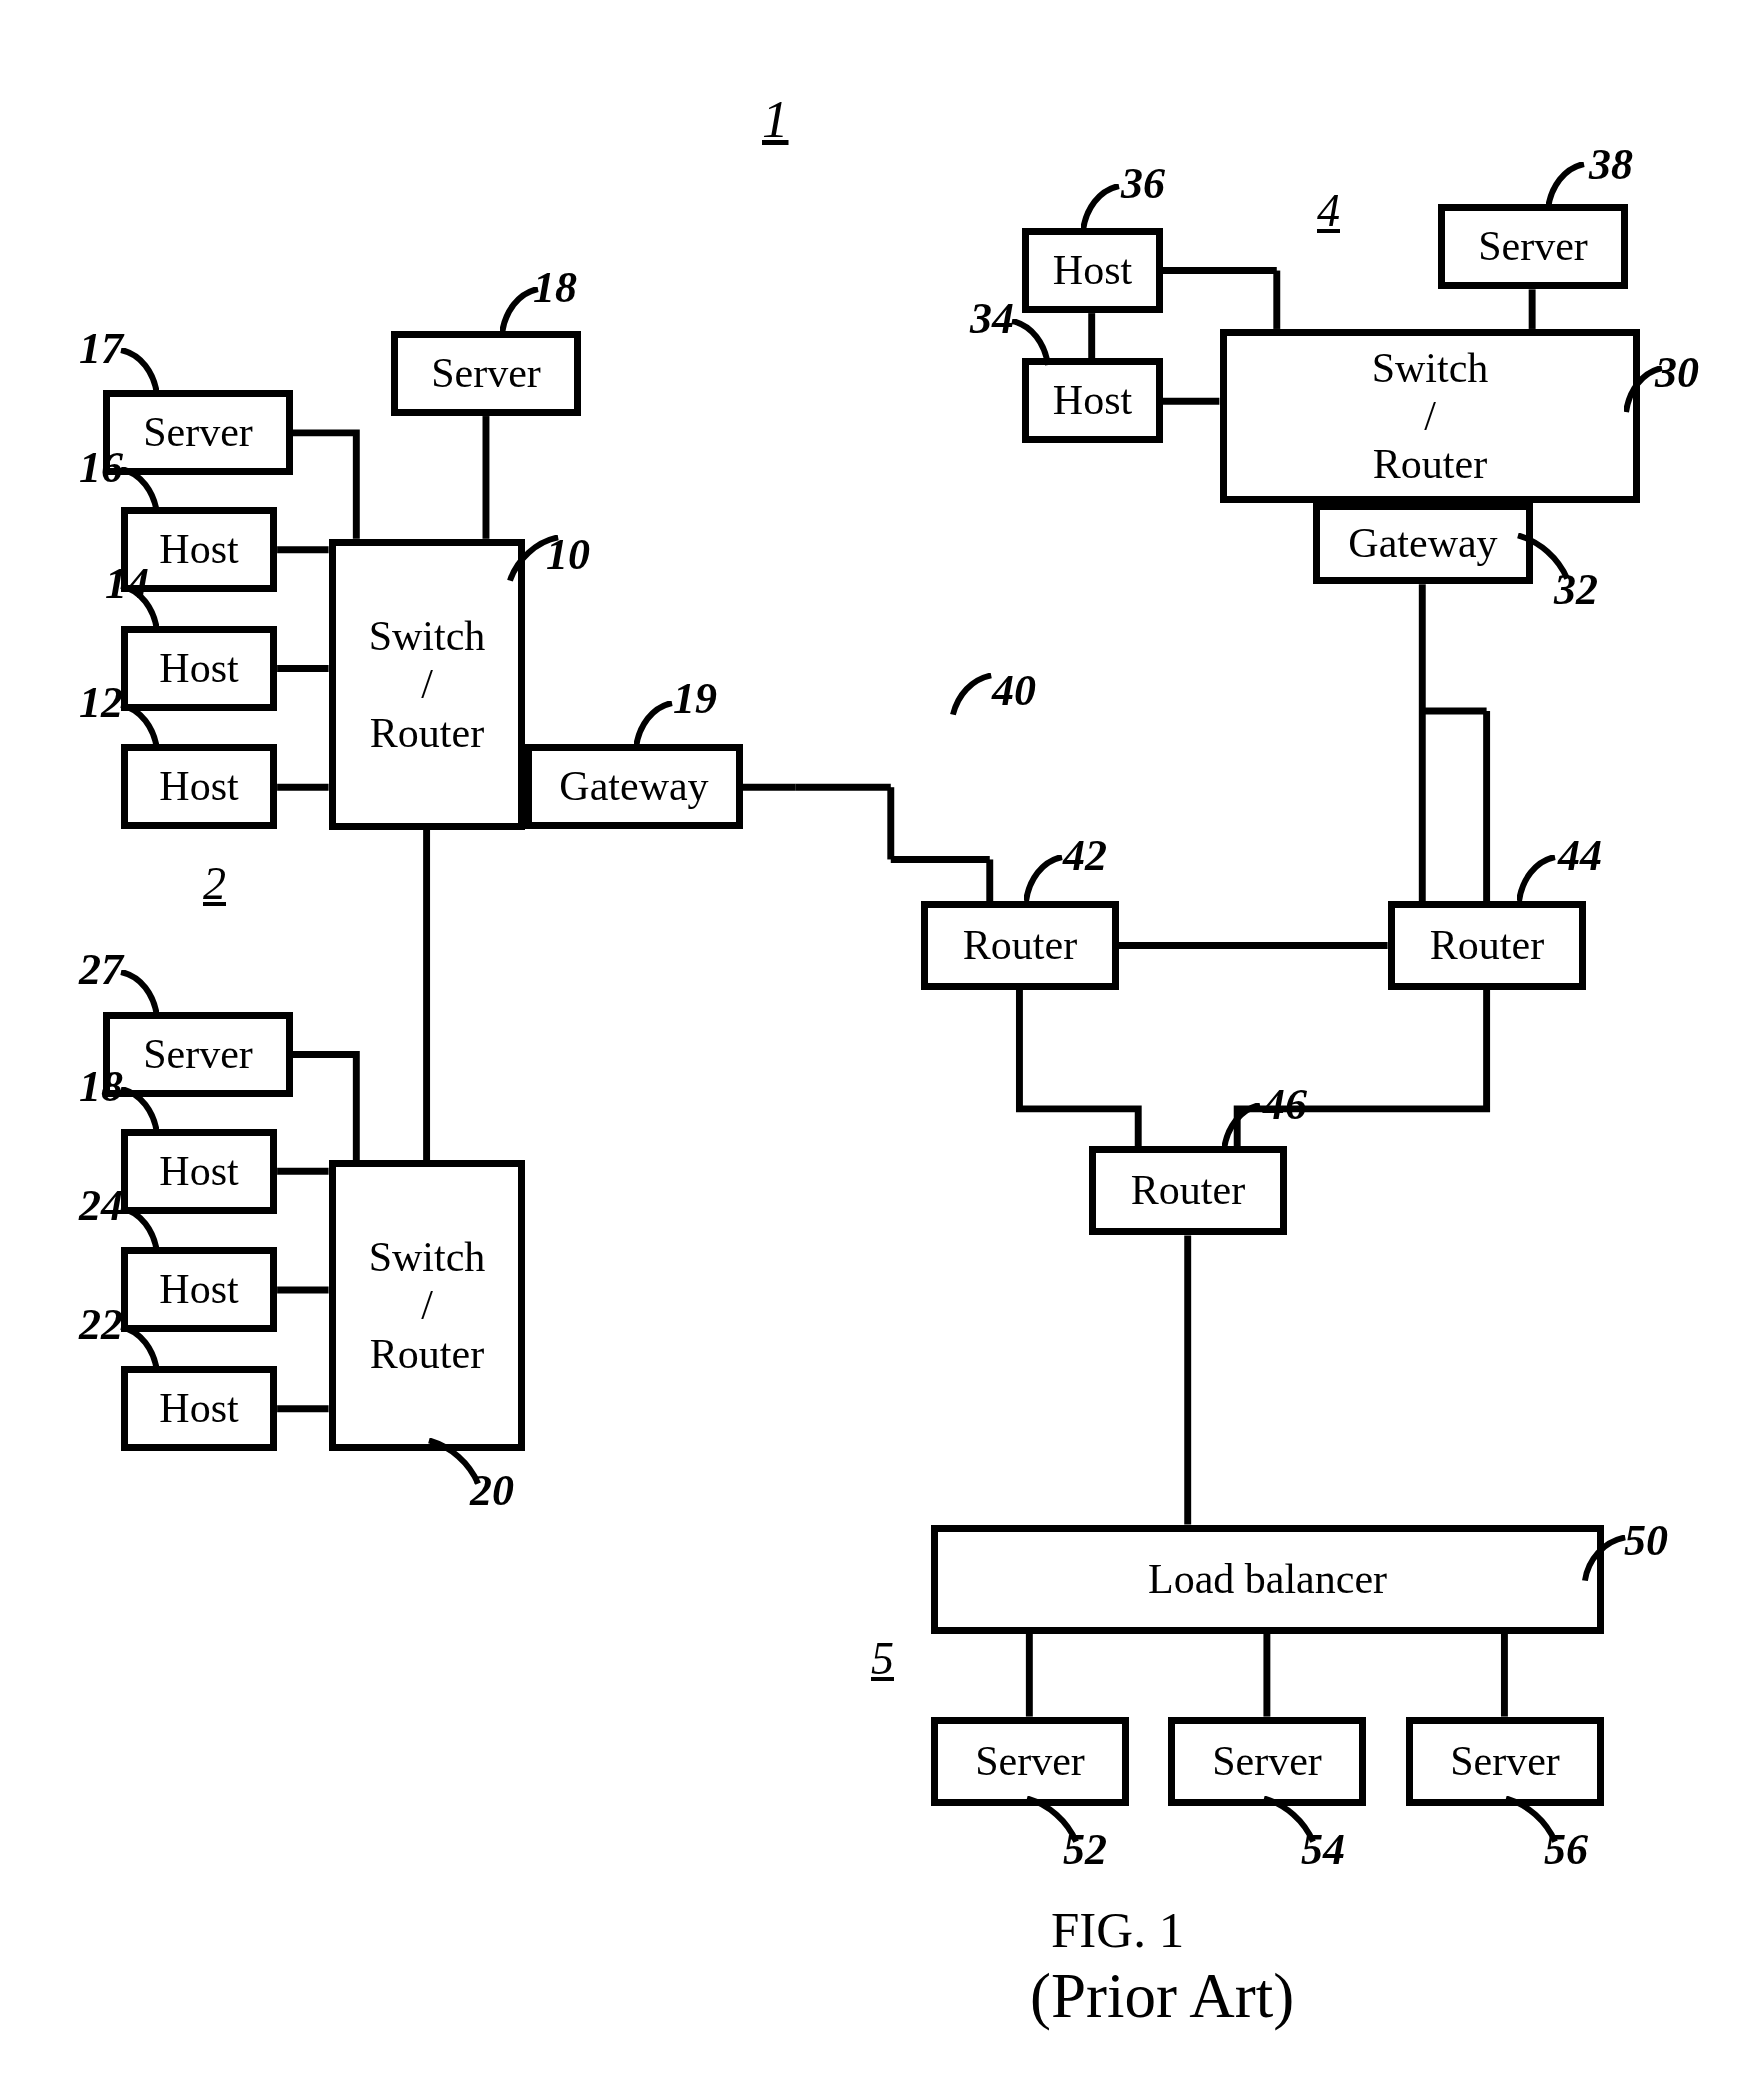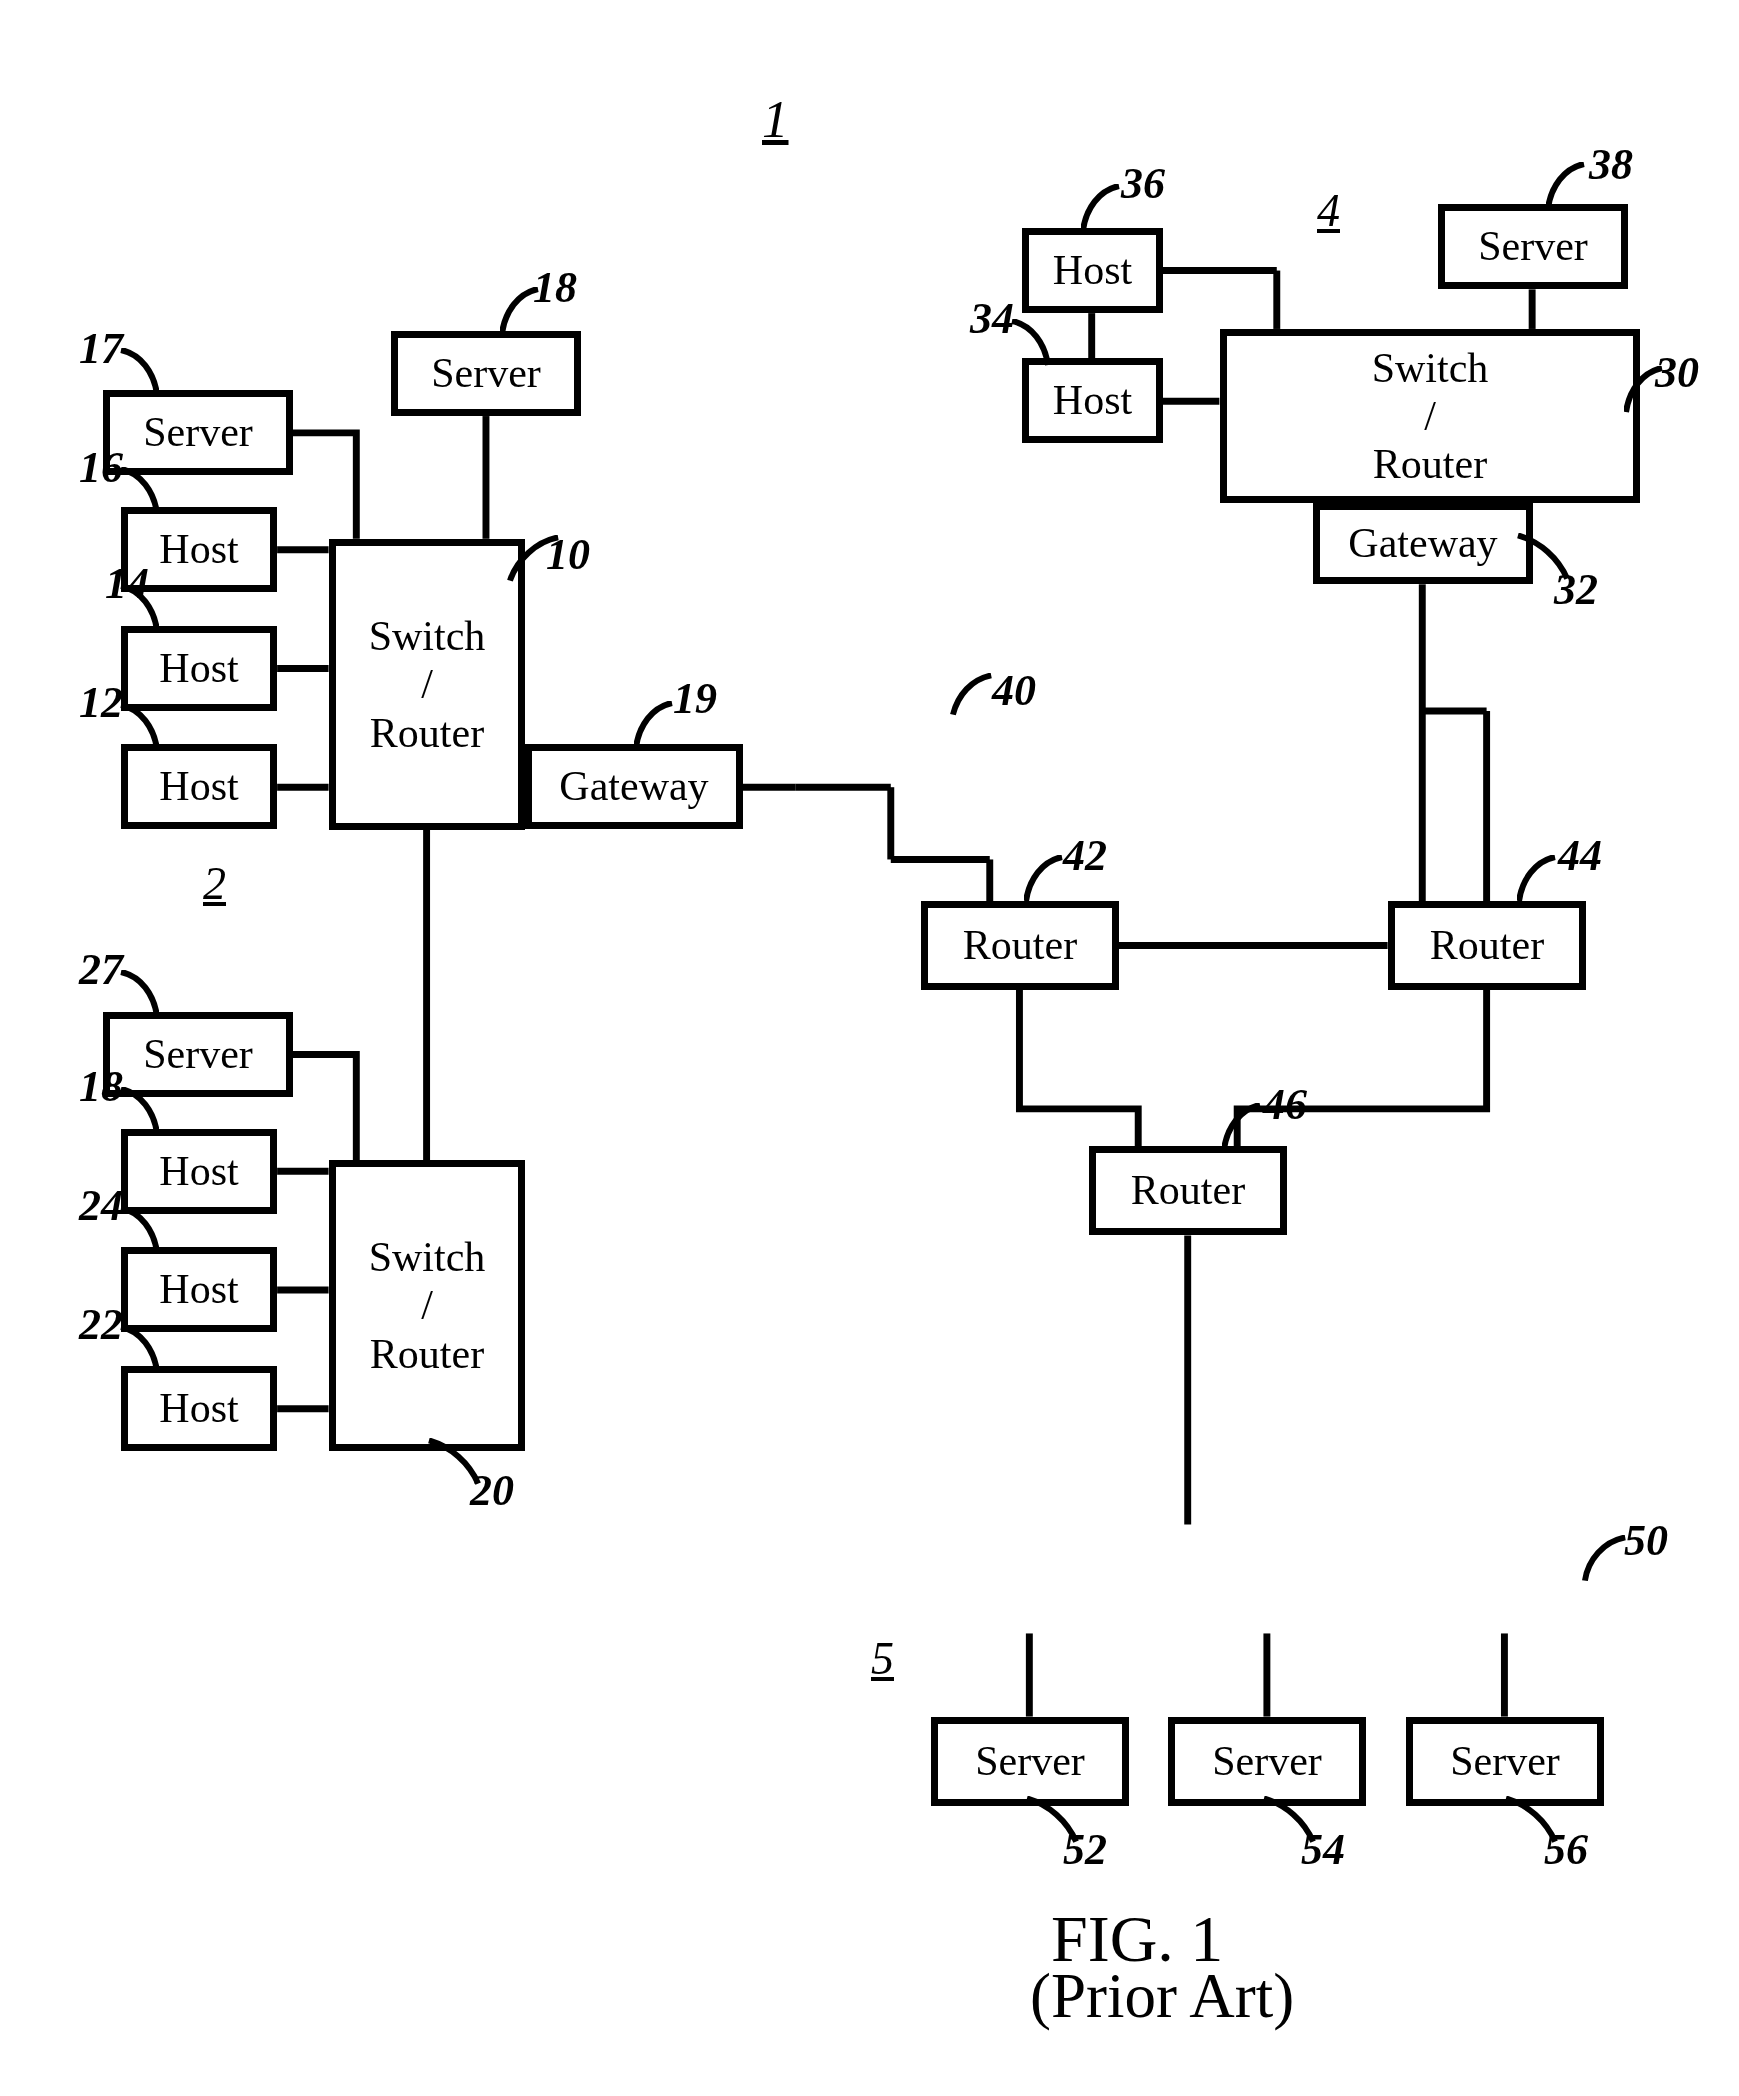--- a/index.html
+++ b/index.html
@@ -48,21 +48,21 @@
     stroke: #000;
     stroke-width: 7;
     fill: none;
   }
   svg.lead {
     position: absolute;
     pointer-events: none;
   }
   .figcap {
     position: absolute;
-    font-size: 66px;
+    font-size: 51px;
     text-align: center;
   }
 </style>
 </head>
 <body>
 
 <div class="canvas">
 
   <div class="region-label" style="left:762px; top:89px; font-size:53px;">1</div>
 
@@ -194,20 +194,21 @@
   <svg class="lead" style="left:1517px; top:855px;" width="50" height="50" viewBox="0 0 50 50">
       <path d="M38 2 C 18 6, 5 25, 2 46" stroke="#000" stroke-width="6" fill="none"></path>
     </svg>
 
   <div class="box" style="left:1089px; top:1146px; width:198px; height:89px;">Router</div>
   <div class="label" style="left:1263px; top:1079px;">46</div>
   <svg class="lead" style="left:1222px; top:1103px;" width="50" height="50" viewBox="0 0 50 50">
       <path d="M38 2 C 18 6, 5 25, 2 46" stroke="#000" stroke-width="6" fill="none"></path>
     </svg>
 
+  <div class="box" style="left:931px; top:1525px; width:673px; height:109px;">Load balancer</div>
   <div class="label" style="left:1624px; top:1515px;">50</div>
   <svg class="lead" style="left:1582px; top:1535px;" width="55" height="50" viewBox="0 0 56 50">
       <path d="M44 2 C 22 6, 6 25, 3 46" stroke="#000" stroke-width="6" fill="none"></path>
     </svg>
 
   <div class="region-label" style="left:871px; top:1632px;">5</div>
 
   <div class="box" style="left:931px; top:1717px; width:198px; height:89px;">Server</div>
   <div class="label" style="left:1063px; top:1824px;">52</div>
   <svg class="lead" style="left:1024px; top:1796px;" width="55" height="50" viewBox="0 0 56 50">

